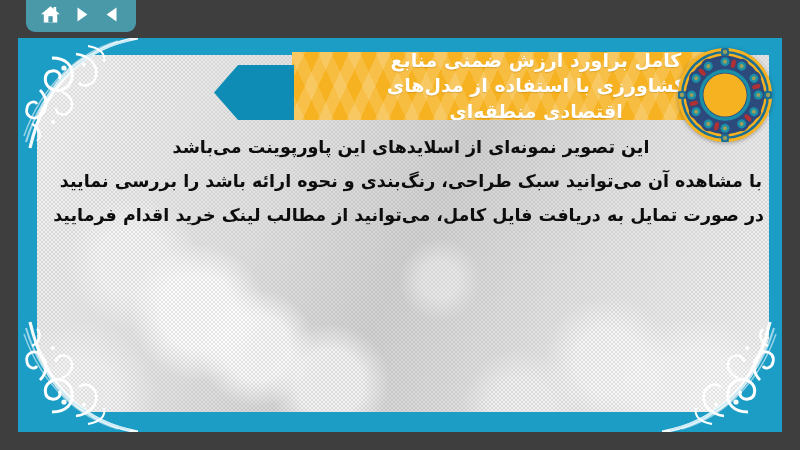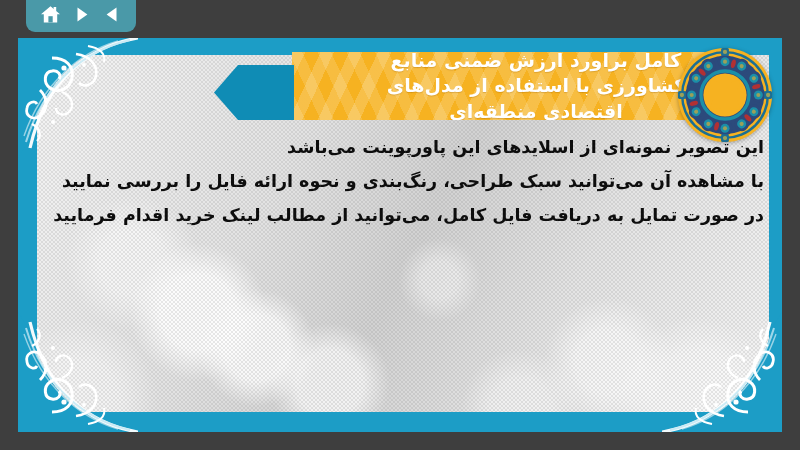--- a/index.html
+++ b/index.html
@@ -171,21 +171,21 @@
   }
 
   
   .body-text {
     position: absolute;
     left: 40px;
     right: 18px;
     top: 92px;
     z-index: 20;
     direction: rtl;
-    text-align: right;
+    text-align: center;
     color: #0a0a0a;
   }
   .body-line {
     font-size: 17.5px;
     line-height: 1.95;
     font-weight: 600;
     white-space: nowrap;
     color: #0d0d0d;
   }
 </style>
@@ -362,21 +362,21 @@
           <g transform="rotate(270)">
               <rect x="-4" y="-48" width="8" height="8" rx="1.6" fill="#1b6f94"></rect>
               <circle cx="0" cy="-44" r="2.2" fill="#9aa05a"></circle>
             </g>
         </g>
       </svg>
     </div>
 
     <div class="body-text">
       <div class="body-line">این تصویر نمونه‌ای از اسلایدهای این پاورپوینت می‌باشد</div>
-      <div class="body-line">با مشاهده آن می‌توانید سبک طراحی، رنگ‌بندی و نحوه ارائه فایل را بررسی نمایید</div>
+      <div class="body-line">با مشاهده آن می‌توانید سبک طراحی، رنگ‌بندی و نحوه ارائه باشد را بررسی نمایید</div>
       <div class="body-line">در صورت تمایل به دریافت فایل کامل، می‌توانید از مطالب لینک خرید اقدام فرمایید</div>
     </div>
 
   </div>
 
   <div class="nav-pill">
     <div class="nav-btn">
       <svg width="19" height="19" viewBox="0 0 19 19" aria-hidden="true">
         <path d="M13.5,2.6 L13.5,16.4 L3.6,9.5 Z" fill="#ffffff"></path>
       </svg>

